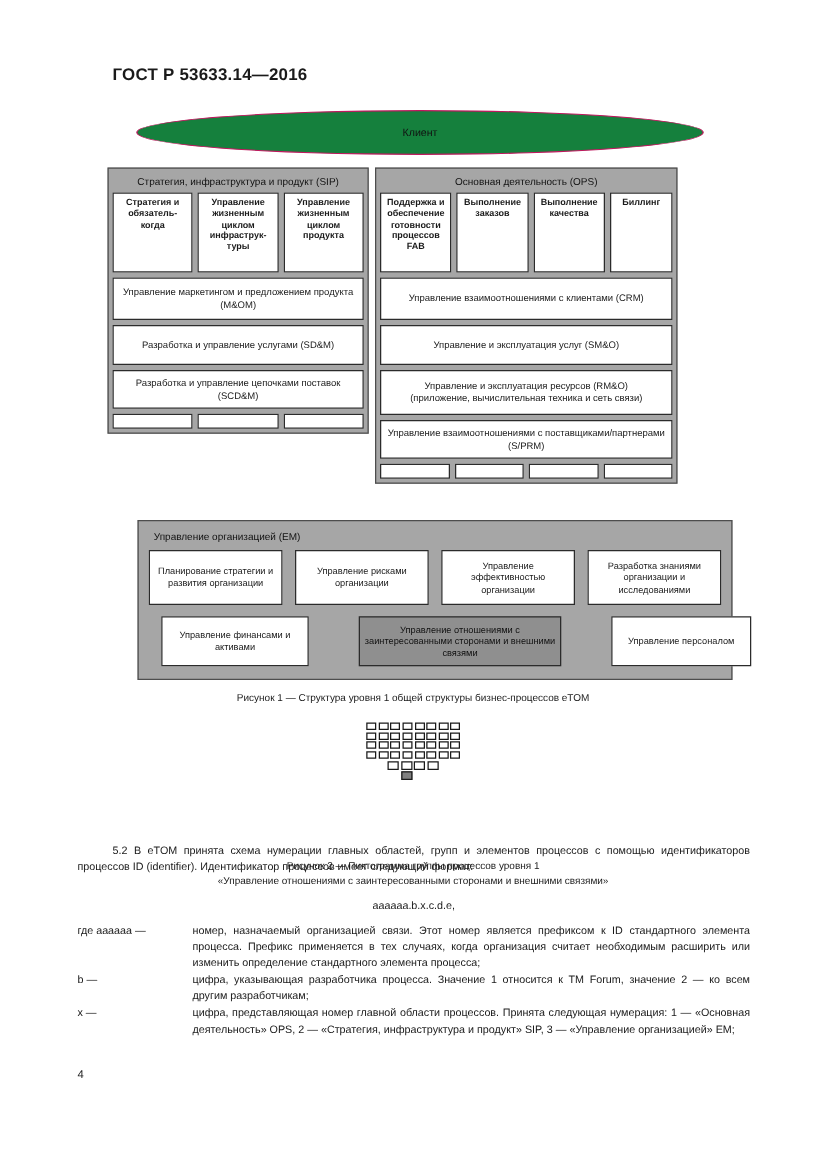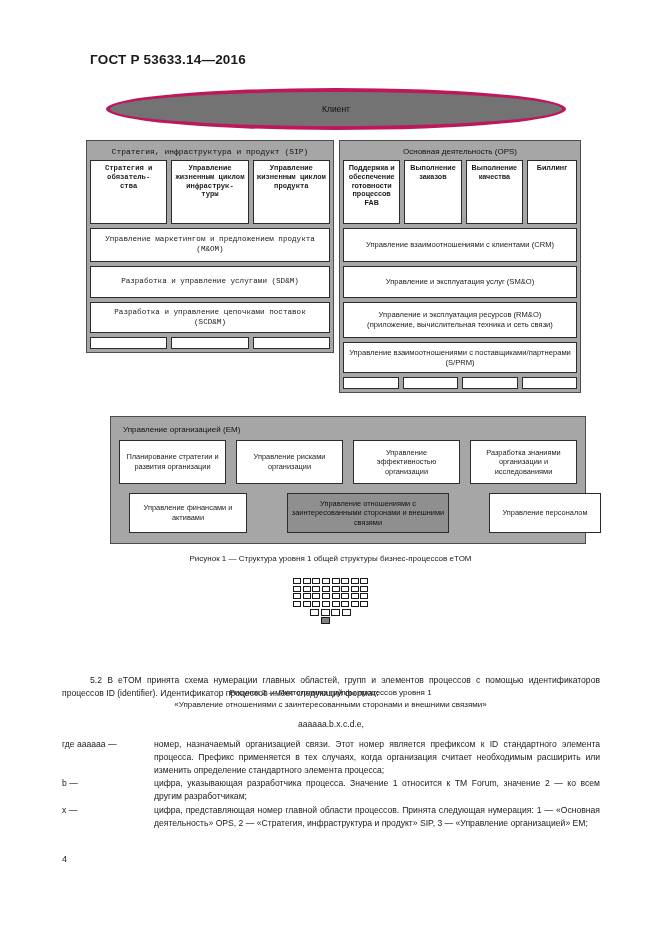--- a/index.html
+++ b/index.html
@@ -19,29 +19,29 @@
     font-size:13.5px; font-weight:bold; letter-spacing:.2px;
   }
 
   
   .fig1 { position:absolute; left:86px; top:88px; width:500px; }
 
   .client-ellipse {
     position:relative;
     margin:0 auto;
     width:452px; height:34px;
-    background:#737373;
-    border:4px solid #be185d;
+    background:#15803d;
+    border:1px solid #be185d;
     border-radius:50%/50%;
     display:flex; align-items:center; justify-content:center;
     font-size:8.5px; color:#111;
   }
 
   .cols { display:flex; gap:5px; margin-top:10px; }
-  .col-sip { width:248px;font-family:Liberation Mono, monospace; }
+  .col-sip { width:209px; }
   .col-ops { width:242px; }
 
   .panel {
     background:#a6a6a6;
     border:1px solid #4d4d4d;
     padding:3px;
     box-sizing:border-box;
   }
   .panel-title {
     text-align:center;
@@ -170,21 +170,21 @@
     </div>
 
     <div class="cols">
 
       <div class="col-sip">
         <div class="panel">
           <div class="panel-title">Стратегия, инфраструктура и продукт (SIP)</div>
 
           <div class="toprow">
             <div class="cell" style="white-space: pre-line;">Стратегия и обязатель-
-ства</div>
+когда</div>
             <div class="cell" style="white-space: pre-line;">Управление жизненным циклом инфраструк-
 туры</div>
             <div class="cell">Управление жизненным циклом продукта</div>
           </div>
 
           <div class="bandrow band-h1">Управление маркетингом и предложением продукта (M&amp;OM)</div>
           <div class="bandrow band-h2">Разработка и управление услугами (SD&amp;M)</div>
           <div class="bandrow band-h4" style="white-space: pre-line;">Разработка и управление цепочками поставок
 (SCD&amp;M)</div>
 

